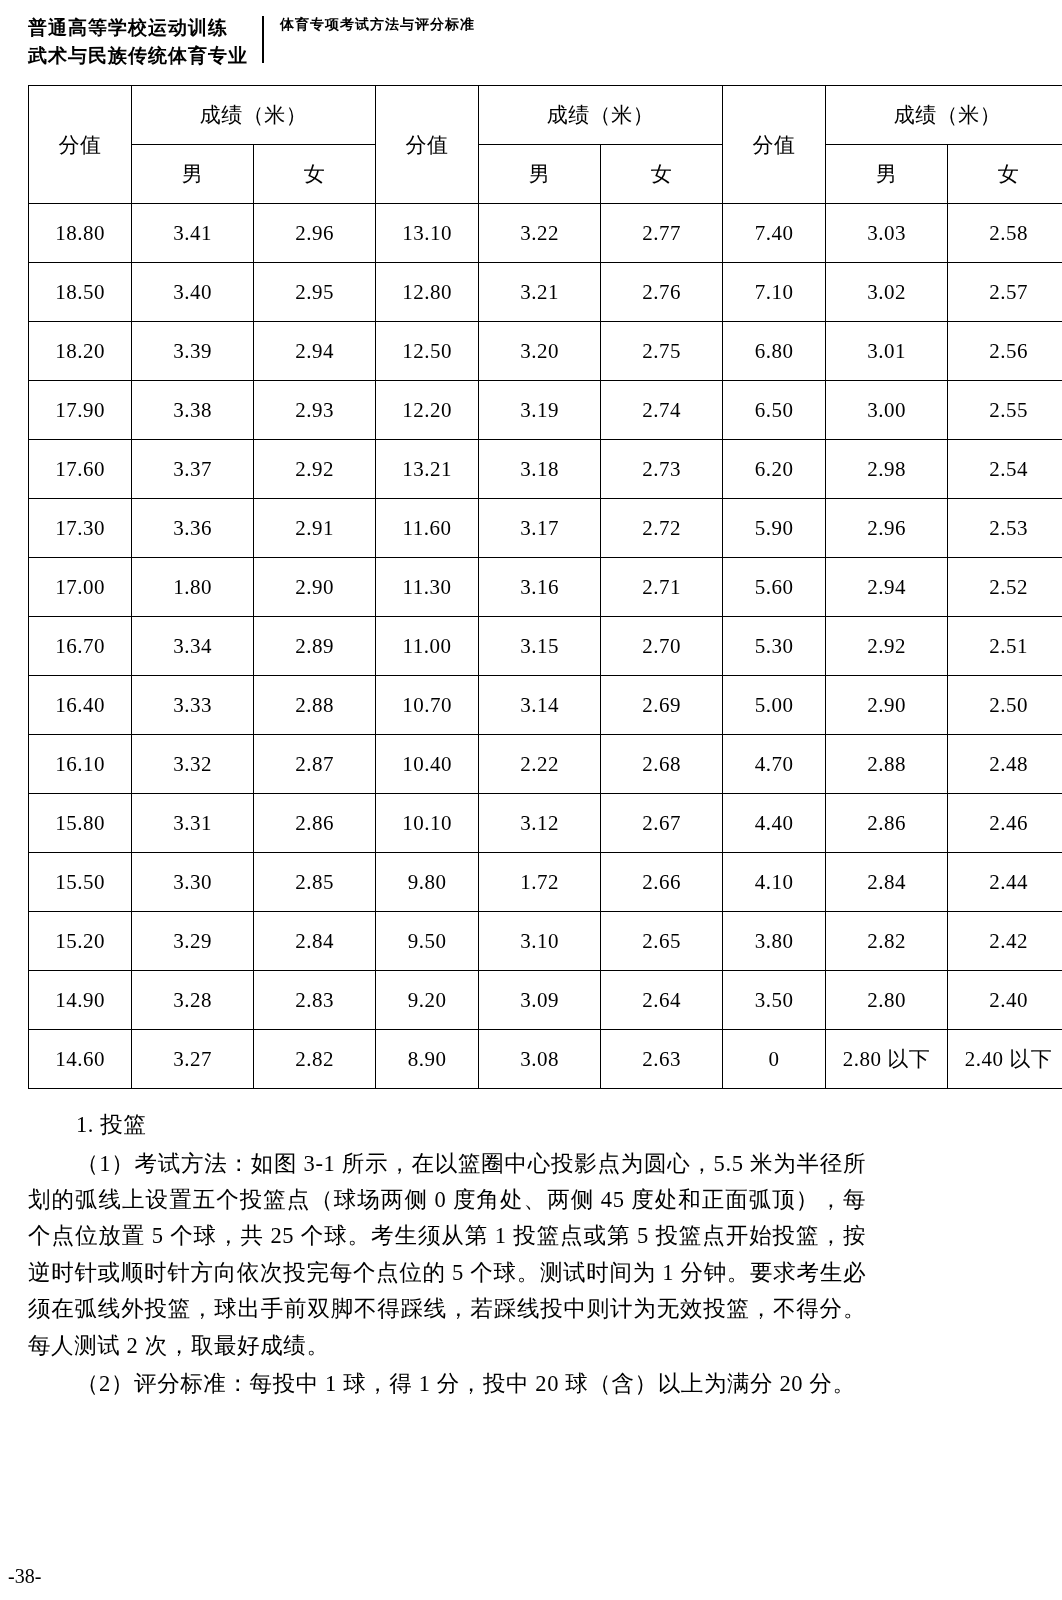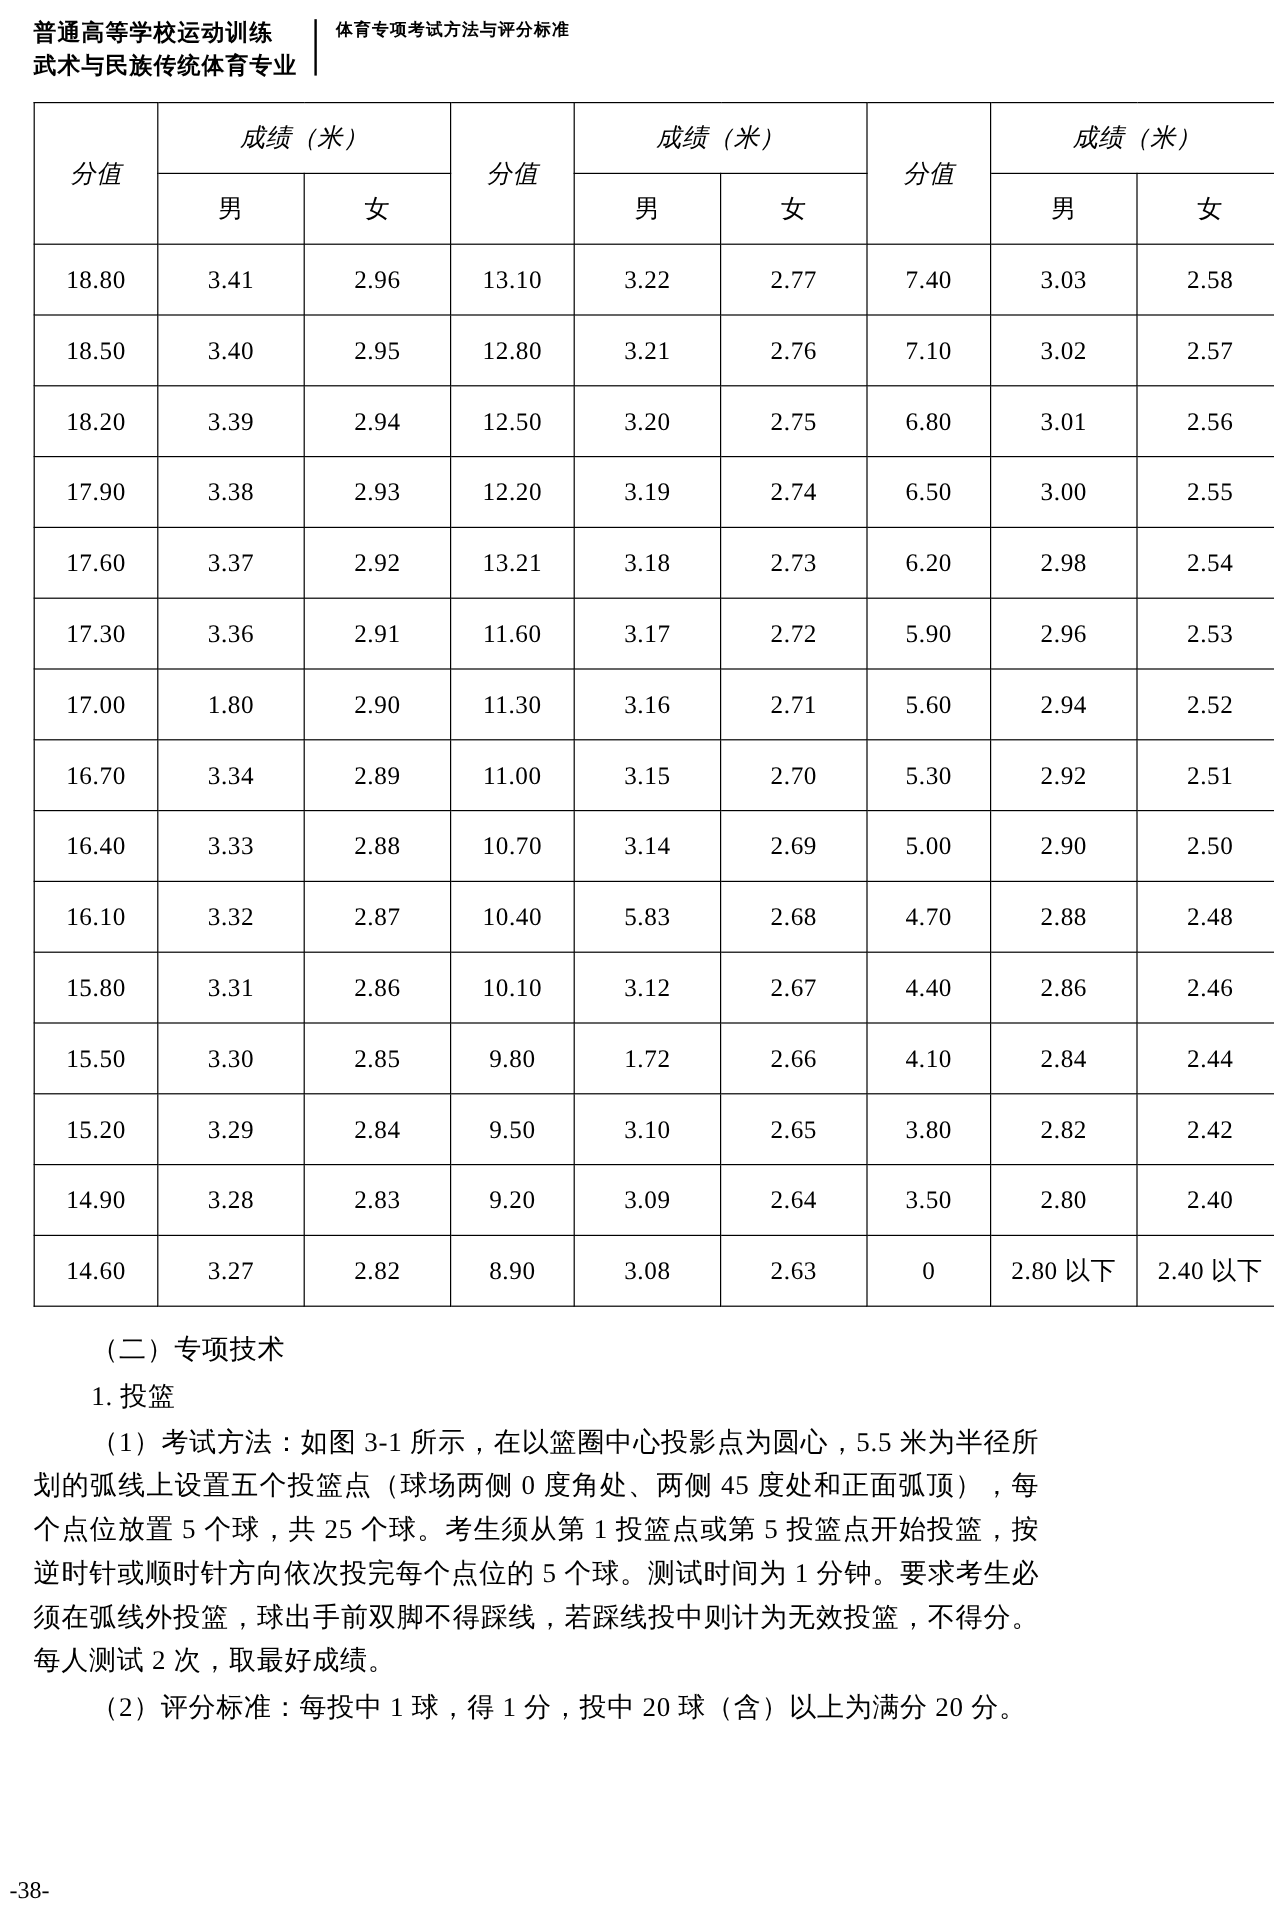--- a/index.html
+++ b/index.html
@@ -70,21 +70,20 @@
     letter-spacing: 0.5px;
   }
   table.score-table th {
     font-weight: normal;
   }
   .hdr-score {
     font-family: "Liberation Sans", "DejaVu Sans", sans-serif;
     font-size: 21px;
     font-weight: 700;
     letter-spacing: 1px;
-    font-style: italic;
   }
   .hdr-sub {
     font-family: "Liberation Sans", "DejaVu Sans", sans-serif;
     font-size: 21px;
     font-weight: 700;
     letter-spacing: 1px;
   }
   .col-fen { width: 103px; }
   .col-m   { width: 122px; }
   .col-w   { width: 122px; }
@@ -260,21 +259,21 @@
         <td class="num">2.69</td>
         <td class="num">5.00</td>
         <td class="num">2.90</td>
         <td class="num">2.50</td>
       </tr>
       <tr>
         <td class="num">16.10</td>
         <td class="num">3.32</td>
         <td class="num">2.87</td>
         <td class="num">10.40</td>
-        <td class="num">5.83</td>
+        <td class="num">2.22</td>
         <td class="num">2.68</td>
         <td class="num">4.70</td>
         <td class="num">2.88</td>
         <td class="num">2.48</td>
       </tr>
       <tr>
         <td class="num">15.80</td>
         <td class="num">3.31</td>
         <td class="num">2.86</td>
         <td class="num">10.10</td>
@@ -325,21 +324,20 @@
         <td class="num">3.08</td>
         <td class="num">2.63</td>
         <td class="num">0</td>
         <td class="cell-cn">2.80 以下</td>
         <td class="cell-cn">2.40 以下</td>
       </tr>
     </tbody>
   </table>
 
   <div class="body-text">
-    <p class="indent2">（二）专项技术</p>
     <p class="indent2">1. 投篮</p>
     <p class="indent2">（1）考试方法：如图 3-1 所示，在以篮圈中心投影点为圆心，5.5 米为半径所划的弧线上设置五个投篮点（球场两侧 0 度角处、两侧 45 度处和正面弧顶），每个点位放置 5 个球，共 25 个球。考生须从第 1 投篮点或第 5 投篮点开始投篮，按逆时针或顺时针方向依次投完每个点位的 5 个球。测试时间为 1 分钟。要求考生必须在弧线外投篮，球出手前双脚不得踩线，若踩线投中则计为无效投篮，不得分。每人测试 2 次，取最好成绩。</p>
     <p class="indent2">（2）评分标准：每投中 1 球，得 1 分，投中 20 球（含）以上为满分 20 分。</p>
   </div>
 
   <div class="footer">
     <span>-38-</span>
   </div>
 
 </div>

